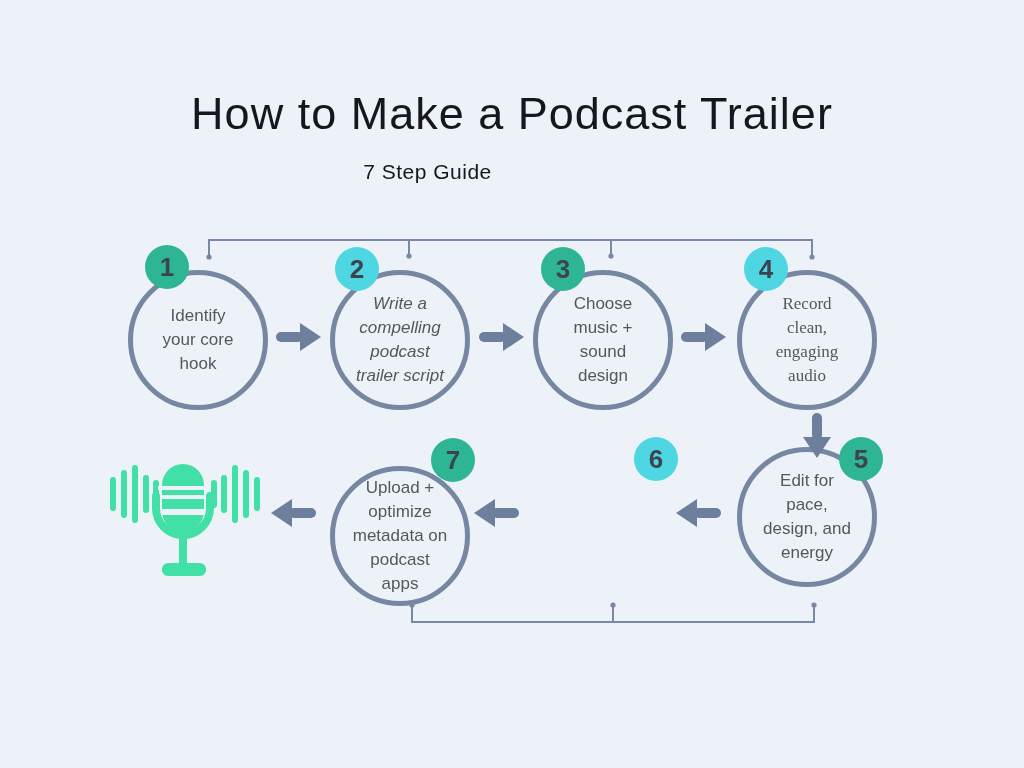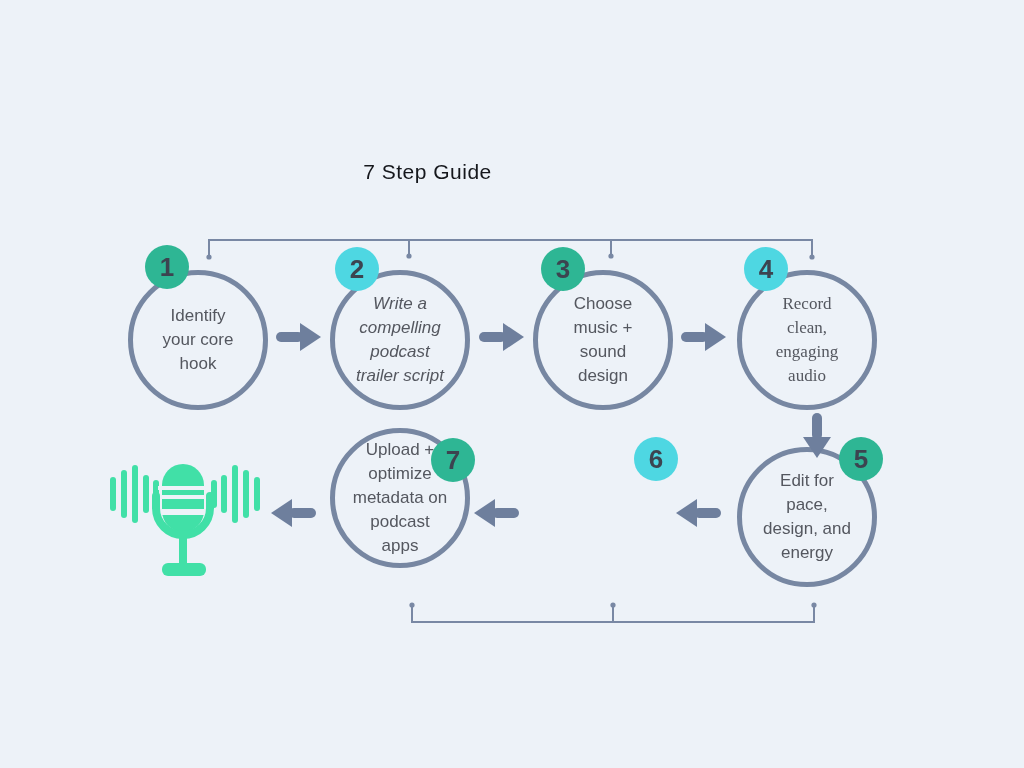--- a/index.html
+++ b/index.html
@@ -47,21 +47,21 @@
     width:126px;text-align:center;
     font-size:17px;line-height:24px;color:var(--step-text);
     white-space:pre-line;
   }
   .c1{left:128px;top:270px;}
   .c2{left:330px;top:270px;font-style:italic;}
   .c3{left:533px;top:270px;}
   .c4{left:737px;top:270px;font-family:Liberation Serif, serif;}
   .c5{left:737px;top:447px;}
   .c6{left:533px;top:447px;}
-  .c7{left:330px;top:428px;}
+  .c7{left:330px;top:466px;}
 
   .badge{
     position:absolute;width:44px;height:44px;border-radius:50%;
     display:flex;align-items:center;justify-content:center;
     font-size:26px;font-weight:700;color:var(--badge-number);
     z-index:3;
   }
   .badge-green{background:var(--badge-green);}
   .badge-cyan{background:var(--badge-cyan);}
   .b1{left:145px;top:245px;}
@@ -85,20 +85,21 @@
   .ad1{left:794px;top:420px;}
 
   .connectors{position:absolute;left:0;top:0;width:1024px;height:768px;z-index:1;}
   .mic{position:absolute;left:106px;top:450px;width:158px;height:132px;}
 </style>
 </head>
 <body>
 
 <div class="stage">
 
+  <div class="title">How to Make a Podcast Trailer</div>
   <div class="subtitle">7 Step Guide</div>
 
   <svg class="connectors" viewBox="0 0 1024 768" fill="none">
     <g stroke="var(--bracket)" stroke-width="2">
       <path d="M209,256 V240 H812 V256"></path>
       <path d="M409,241 V254"></path>
       <path d="M611,241 V254"></path>
     </g>
     <g fill="var(--bracket)">
       <circle cx="209" cy="257" r="2.6"></circle>

